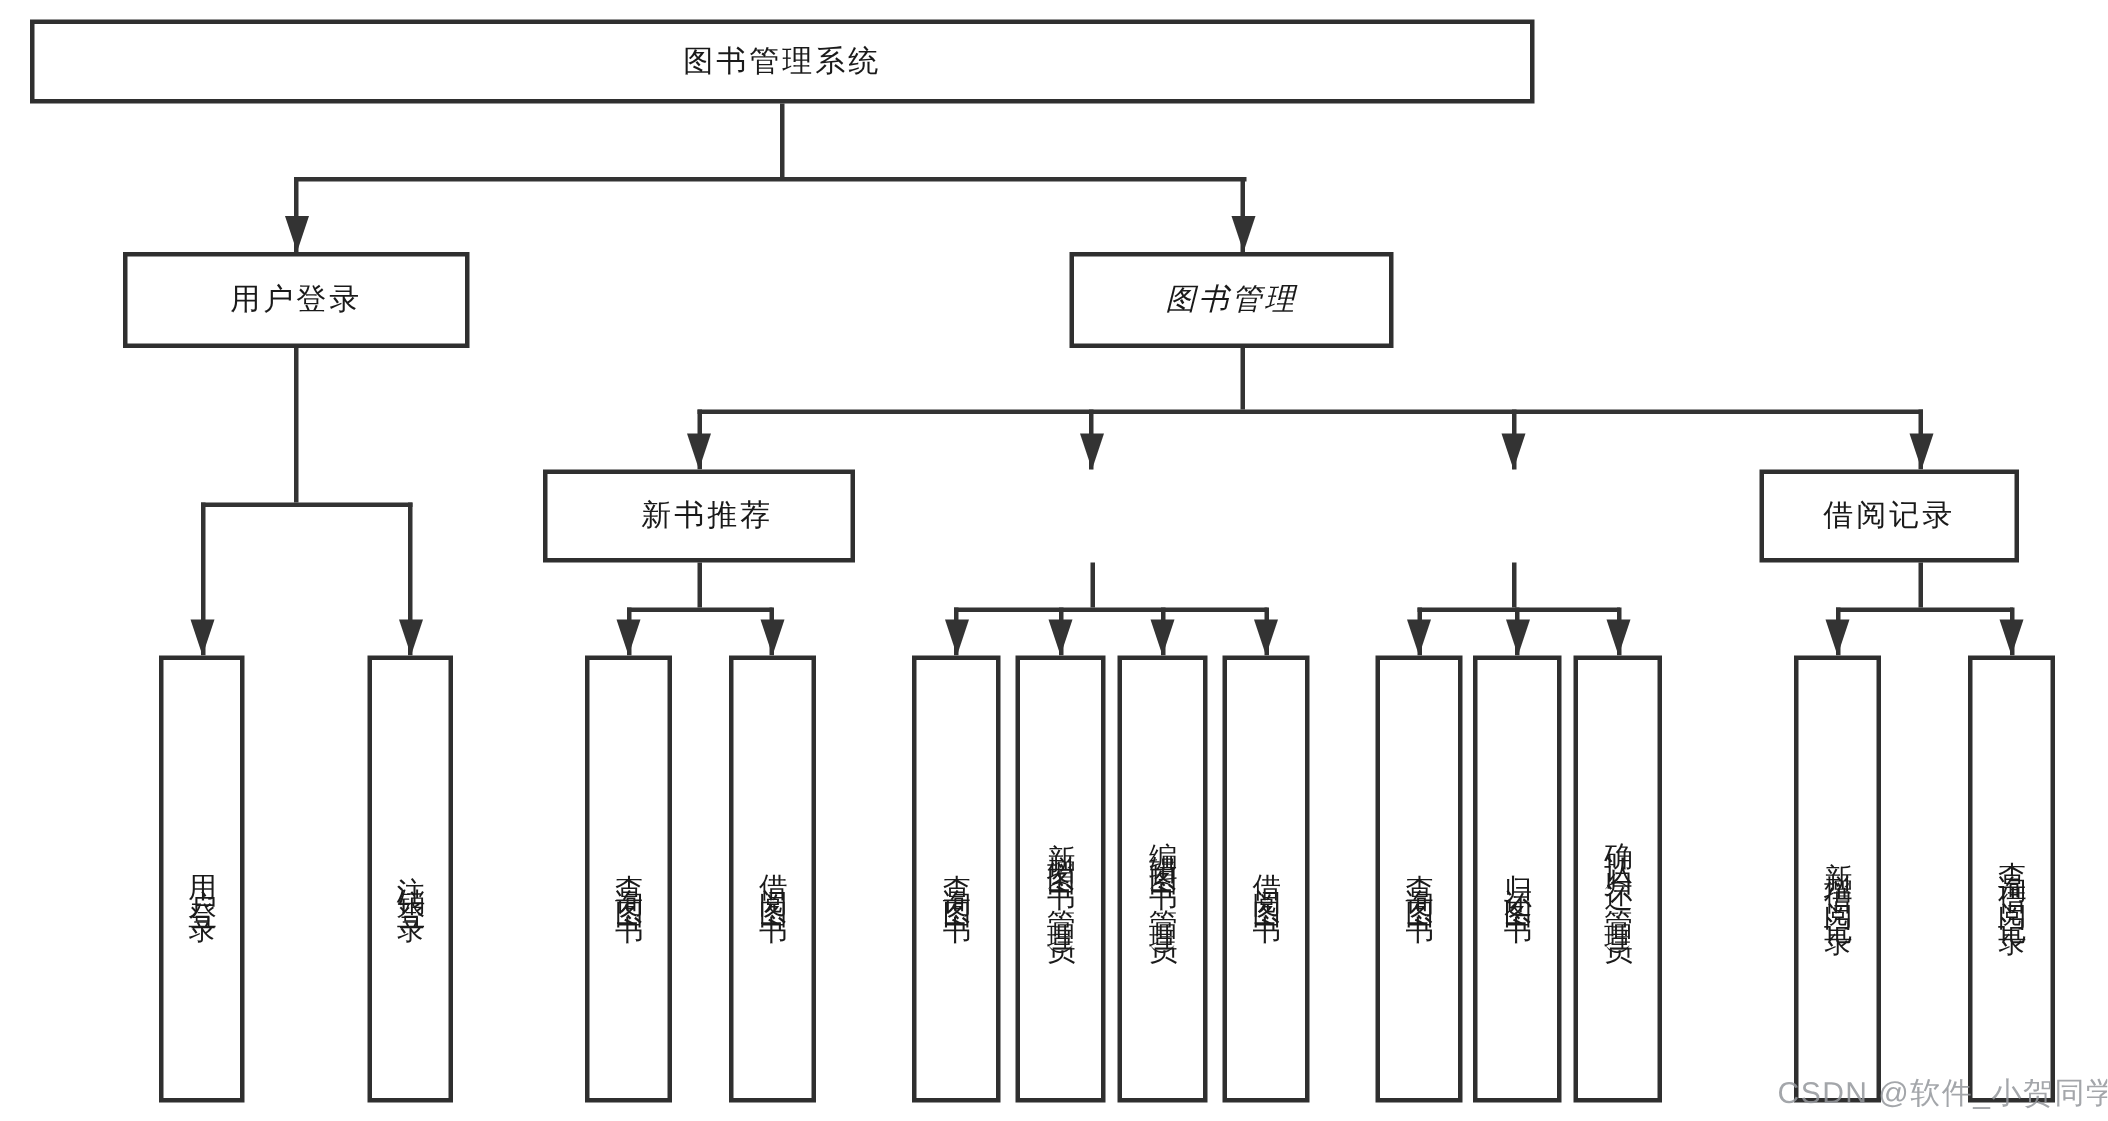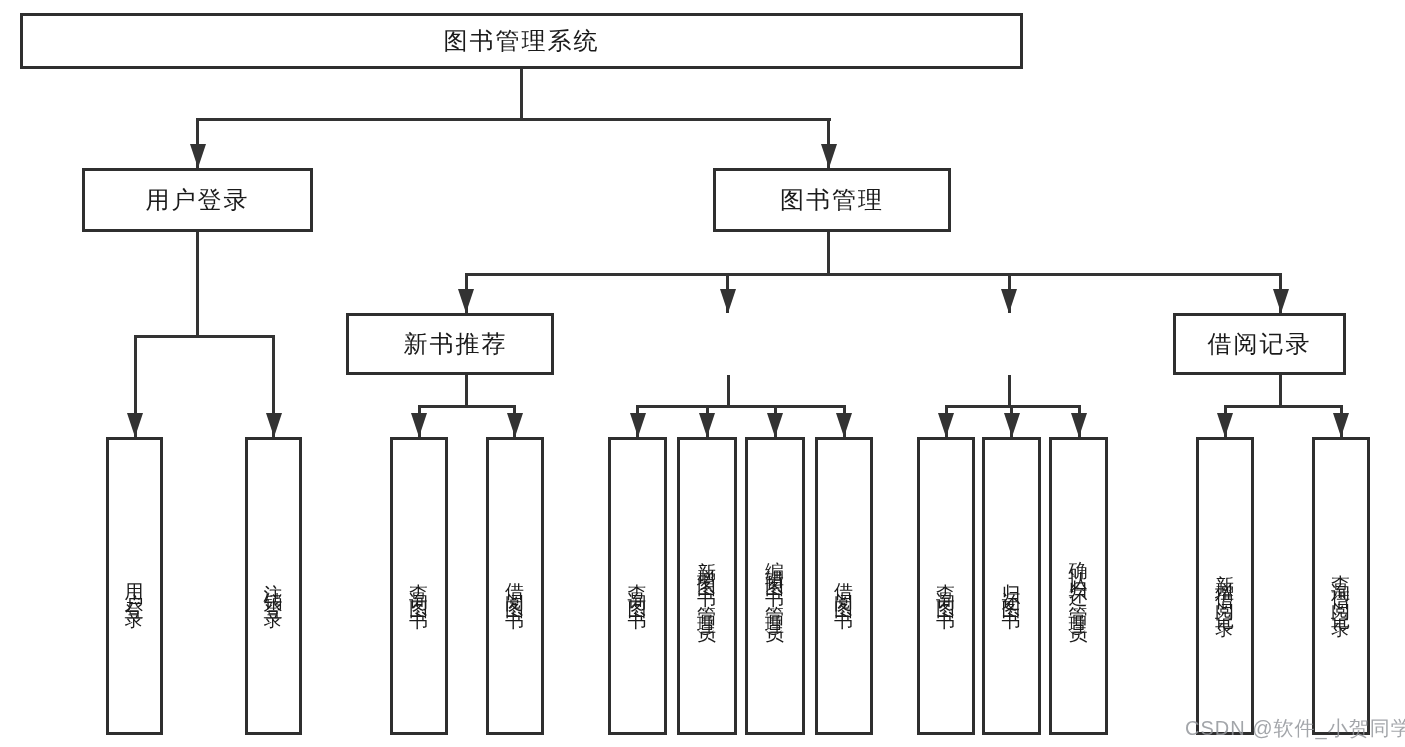--- a/index.html
+++ b/index.html
@@ -8,21 +8,21 @@
     background:#ffffff; overflow:hidden;
     font-family:"Liberation Sans","DejaVu Sans",sans-serif;
   }
   
   .node {
     position:absolute; box-sizing:border-box;
     border:3px solid #2f2f2f; background:#ffffff;
     display:flex; align-items:center; justify-content:center;
     color:#1a1a1a;
   }
-  .hlabel { font-size:24px; letter-spacing:2px; line-height:1; white-space:nowrap; }
+  .hlabel { font-size:20px; letter-spacing:2px; line-height:1; white-space:nowrap; }
   .vlabel {
     writing-mode:vertical-rl; text-orientation:mixed;
     font-size:19px; letter-spacing:9px; line-height:1; white-space:nowrap;
   }
   
   .vl { position:absolute; width:3px; background:#333333; }
   .hl { position:absolute; height:3px; background:#333333; }
   .ah {
     position:absolute; width:0; height:0;
     border-left:8px solid transparent; border-right:8px solid transparent;
@@ -46,21 +46,21 @@
   <div class="vl" style="left:520px; top:69px; height:49px;"></div>
   <div class="hl" style="left:196px; top:118px; width:635px;"></div>
   <div class="vl" style="left:196px; top:118px; height:50px;"></div>
   <div class="ah" style="left:190px; top:144px;"></div>
   <div class="vl" style="left:827px; top:118px; height:50px;"></div>
   <div class="ah" style="left:821px; top:144px;"></div>
 
   <div class="node" style="left:82px; top:168px; width:231px; height:64px;">
     <span class="hlabel">用户登录</span>
   </div>
-  <div class="node" style="left:713px; top:168px; width:238px; height:64px;">
+  <div class="node" style="left:713px; top:168px; width:216px; height:64px;font-style:italic;">
     <span class="hlabel">图书管理</span>
   </div>
 
   <div class="vl" style="left:196px; top:232px; height:103px;"></div>
   <div class="hl" style="left:134px; top:335px; width:141px;"></div>
   <div class="vl" style="left:134px; top:335px; height:102px;"></div>
   <div class="ah" style="left:127px; top:413px;"></div>
   <div class="vl" style="left:272px; top:335px; height:102px;"></div>
   <div class="ah" style="left:266px; top:413px;"></div>
 
@@ -68,21 +68,21 @@
   <div class="hl" style="left:465px; top:273px; width:817px;"></div>
   <div class="vl" style="left:465px; top:273px; height:40px;"></div>
   <div class="ah" style="left:458px; top:289px;"></div>
   <div class="vl" style="left:726px; top:273px; height:40px;"></div>
   <div class="ah" style="left:720px; top:289px;"></div>
   <div class="vl" style="left:1008px; top:273px; height:40px;"></div>
   <div class="ah" style="left:1001px; top:289px;"></div>
   <div class="vl" style="left:1279px; top:273px; height:40px;"></div>
   <div class="ah" style="left:1273px; top:289px;"></div>
 
-  <div class="node" style="left:346px; top:313px; width:208px; height:62px;padding-left:11px;">
+  <div class="node" style="left:362px; top:313px; width:208px; height:62px;padding-left:11px;">
     <span class="hlabel">新书推荐</span>
   </div>
   <div class="node" style="left:1173px; top:313px; width:173px; height:62px;">
     <span class="hlabel">借阅记录</span>
   </div>
 
   <div class="vl" style="left:465px; top:375px; height:30px;"></div>
   <div class="hl" style="left:418px; top:405px; width:97px;"></div>
   <div class="vl" style="left:418px; top:405px; height:32px;"></div>
   <div class="ah" style="left:411px; top:413px;"></div>

